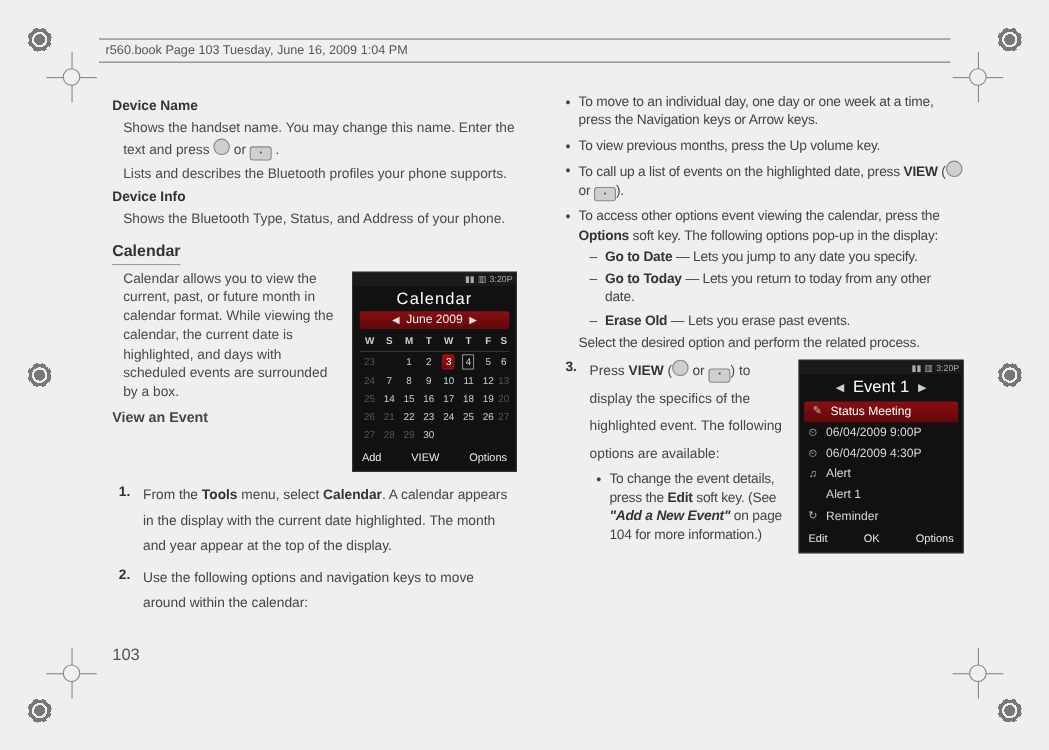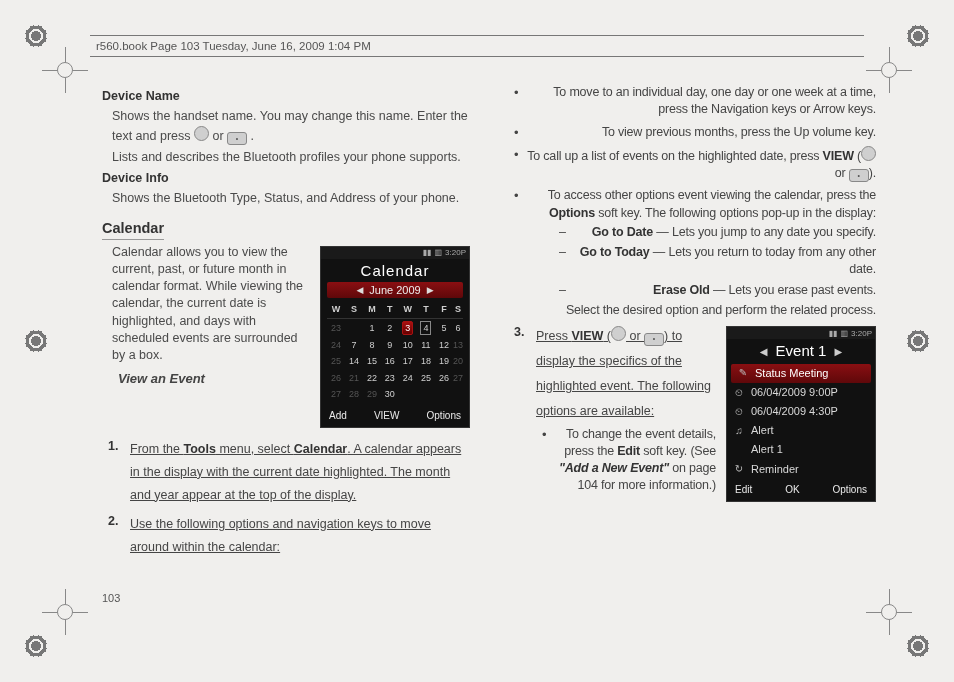--- a/index.html
+++ b/index.html
@@ -67,21 +67,21 @@
     align-items: center;
     padding: 0 6px;
     font-size: 11.5px;
     color: #555;
   }
 
   .page-number {
     position: absolute;
     bottom: 78px;
     left: 102px;
-    font-size: 11px;
+    font-size: 15px;
     color: #555;
   }
 
   .content {
     position: absolute;
     top: 84px;
     left: 102px;
     right: 78px;
     bottom: 110px;
     display: flex;
@@ -107,24 +107,23 @@
     font-size: 14.5px;
     color: #333;
     margin: 6px 0 4px 0;
     border-bottom: 1px solid #999;
     display: inline-block;
     padding-bottom: 1px;
   }
   .h-sub {
     font-family: Arial, Helvetica, sans-serif;
     font-weight: bold;
-    font-style: italic;
     font-size: 13px;
     color: #444;
-    margin: 6px 0 3px 16px;
+    margin: 6px 0 3px 0;
   }
   .body-p {
     margin: 0 0 4px 10px;
     color: #4a4a4a;
   }
 
   .key-round, .key-rect {
     display: inline-flex;
     vertical-align: -1px;
     border: 1px solid #888;
@@ -134,29 +133,29 @@
   }
   .key-round { width: 13px; height: 13px; border-radius: 50%; }
   .key-rect  { width: 18px; height: 11px; border-radius: 3px; font-size: 7px; color:#555; }
   .key-rect::after { content: "•"; }
 
   ol.steps { list-style: none; padding-left: 28px; margin:4px 0; }
   ol.steps > li { position: relative; margin-bottom: 6px; }
   ol.steps > li .num {
     position: absolute; left: -22px; top: 0; font-weight: bold; font-size: 12.5px; color:#333;
   }
-  ol.steps > li .txt { line-height: 1.85; text-decoration: underline; }
-
-  ul.bul { list-style: none; padding-left: 18px; margin:0;text-align:right; }
+  ol.steps > li .txt { line-height: 1.85; }
+
+  ul.bul { list-style: none; padding-left: 18px; margin:0; }
   ul.bul > li { position: relative; margin-bottom: 5px; }
   ul.bul > li::before {
     content: "•"; position: absolute; left: -12px; top: 0; color:#444; font-size: 13px;
   }
   ul.dash { list-style: none; padding-left: 24px; margin:2px 0 2px 0; }
-  ul.dash > li { position: relative; margin-bottom: 3px; margin-left: 23px; }
+  ul.dash > li { position: relative; margin-bottom: 3px; }
   ul.dash > li::before {
     content: "–"; position: absolute; left: -14px; top: 0; color:#444;
   }
   .b { font-weight: bold; color:#333; }
   .bi { font-weight: bold; font-style: italic; color:#333; }
   .condensed { font-stretch: condensed; letter-spacing: -0.2px; }
 
   
   .phone-cal {
     float: right;

